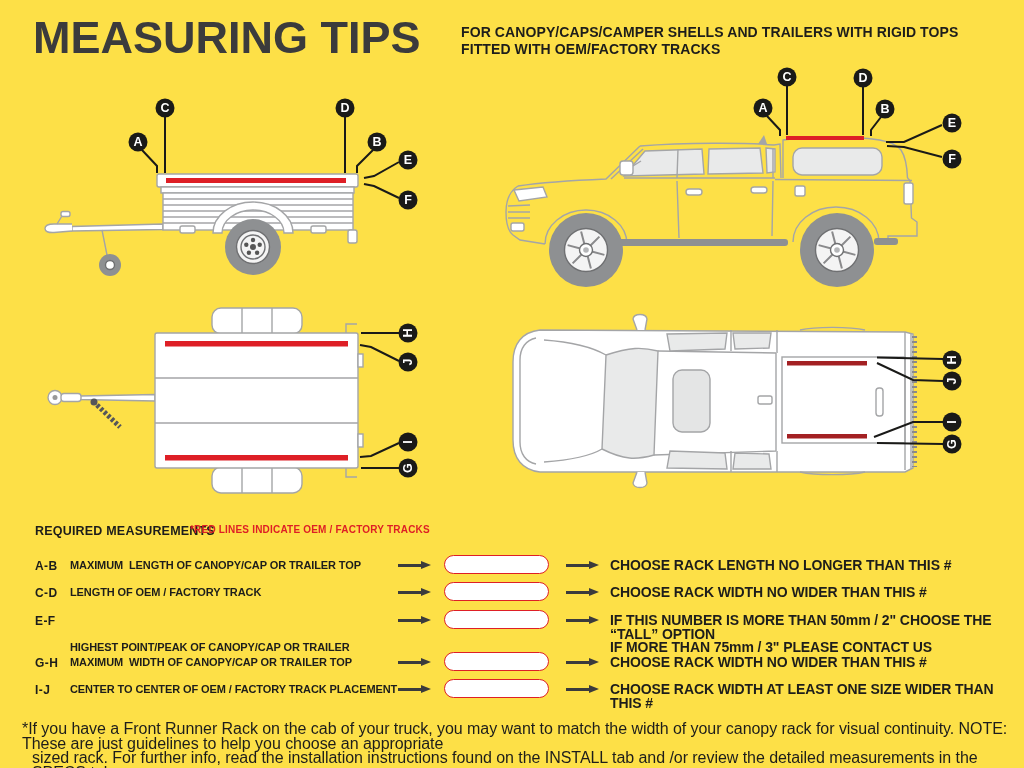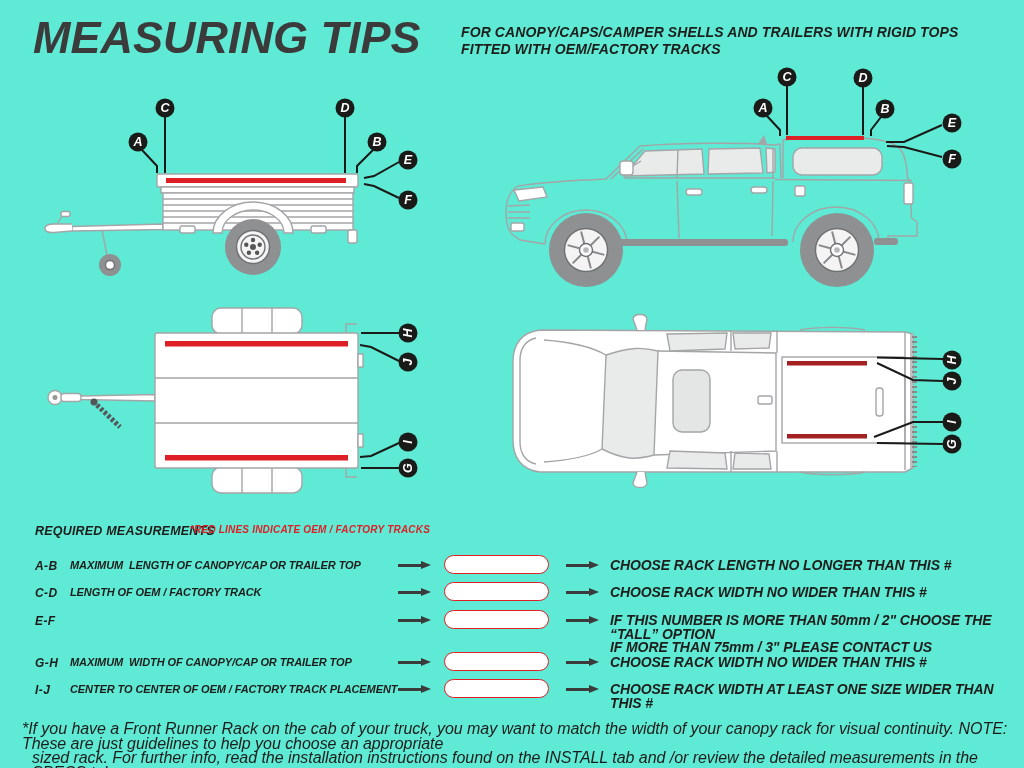--- a/index.html
+++ b/index.html
@@ -1,18 +1,18 @@
 <!DOCTYPE html>
 <html><head>
 <meta charset="utf-8">
 <style>
   html,body{margin:0;padding:0;background:#fff;}
   body{width:1024px;height:768px;position:relative;overflow:hidden;
        font-family:"Liberation Sans",sans-serif;color:#1D1D1B;}
-  .stage{position:absolute;left:0;top:0;width:1024px;height:768px;background:#5eead4;font-style:italic;}
+  .stage{position:absolute;left:0;top:0;width:1024px;height:768px;background:#fde047;}
 
   .title{position:absolute;left:33px;top:12px;font-size:45px;font-weight:800;
          letter-spacing:0px;color:#3B3B3C;}
   .subtitle{position:absolute;left:461px;top:24px;font-size:14px;font-weight:700;
             line-height:17px;color:#1D1D1B;letter-spacing:0.1px;}
 
   .diag{position:absolute;}
   #d-trailer-side{left:30px;top:95px;}
   #d-truck-side{left:490px;top:60px;}
   #d-trailer-top{left:30px;top:305px;}
@@ -279,20 +279,21 @@
     <div class="mdesc"><span>LENGTH OF OEM / FACTORY TRACK</span></div>
     <div class="arrow a1"></div>
     <div class="capsule"></div>
     <div class="arrow a2"></div>
     <div class="mresult">CHOOSE RACK WIDTH NO WIDER THAN THIS #</div>
   </div>
 
   <div class="mrow r2">
     <div class="mcode">E-F</div>
     <div class="mdesc">
+      <div>HIGHEST POINT/PEAK OF CANOPY/CAP OR TRAILER</div>
     </div>
     <div class="arrow a1"></div>
     <div class="capsule"></div>
     <div class="arrow a2"></div>
     <div class="mresult">
       <div>IF THIS NUMBER IS MORE THAN 50mm / 2" CHOOSE THE “TALL” OPTION</div>
       <div>IF MORE THAN 75mm / 3" PLEASE CONTACT US</div>
     </div>
   </div>
 

